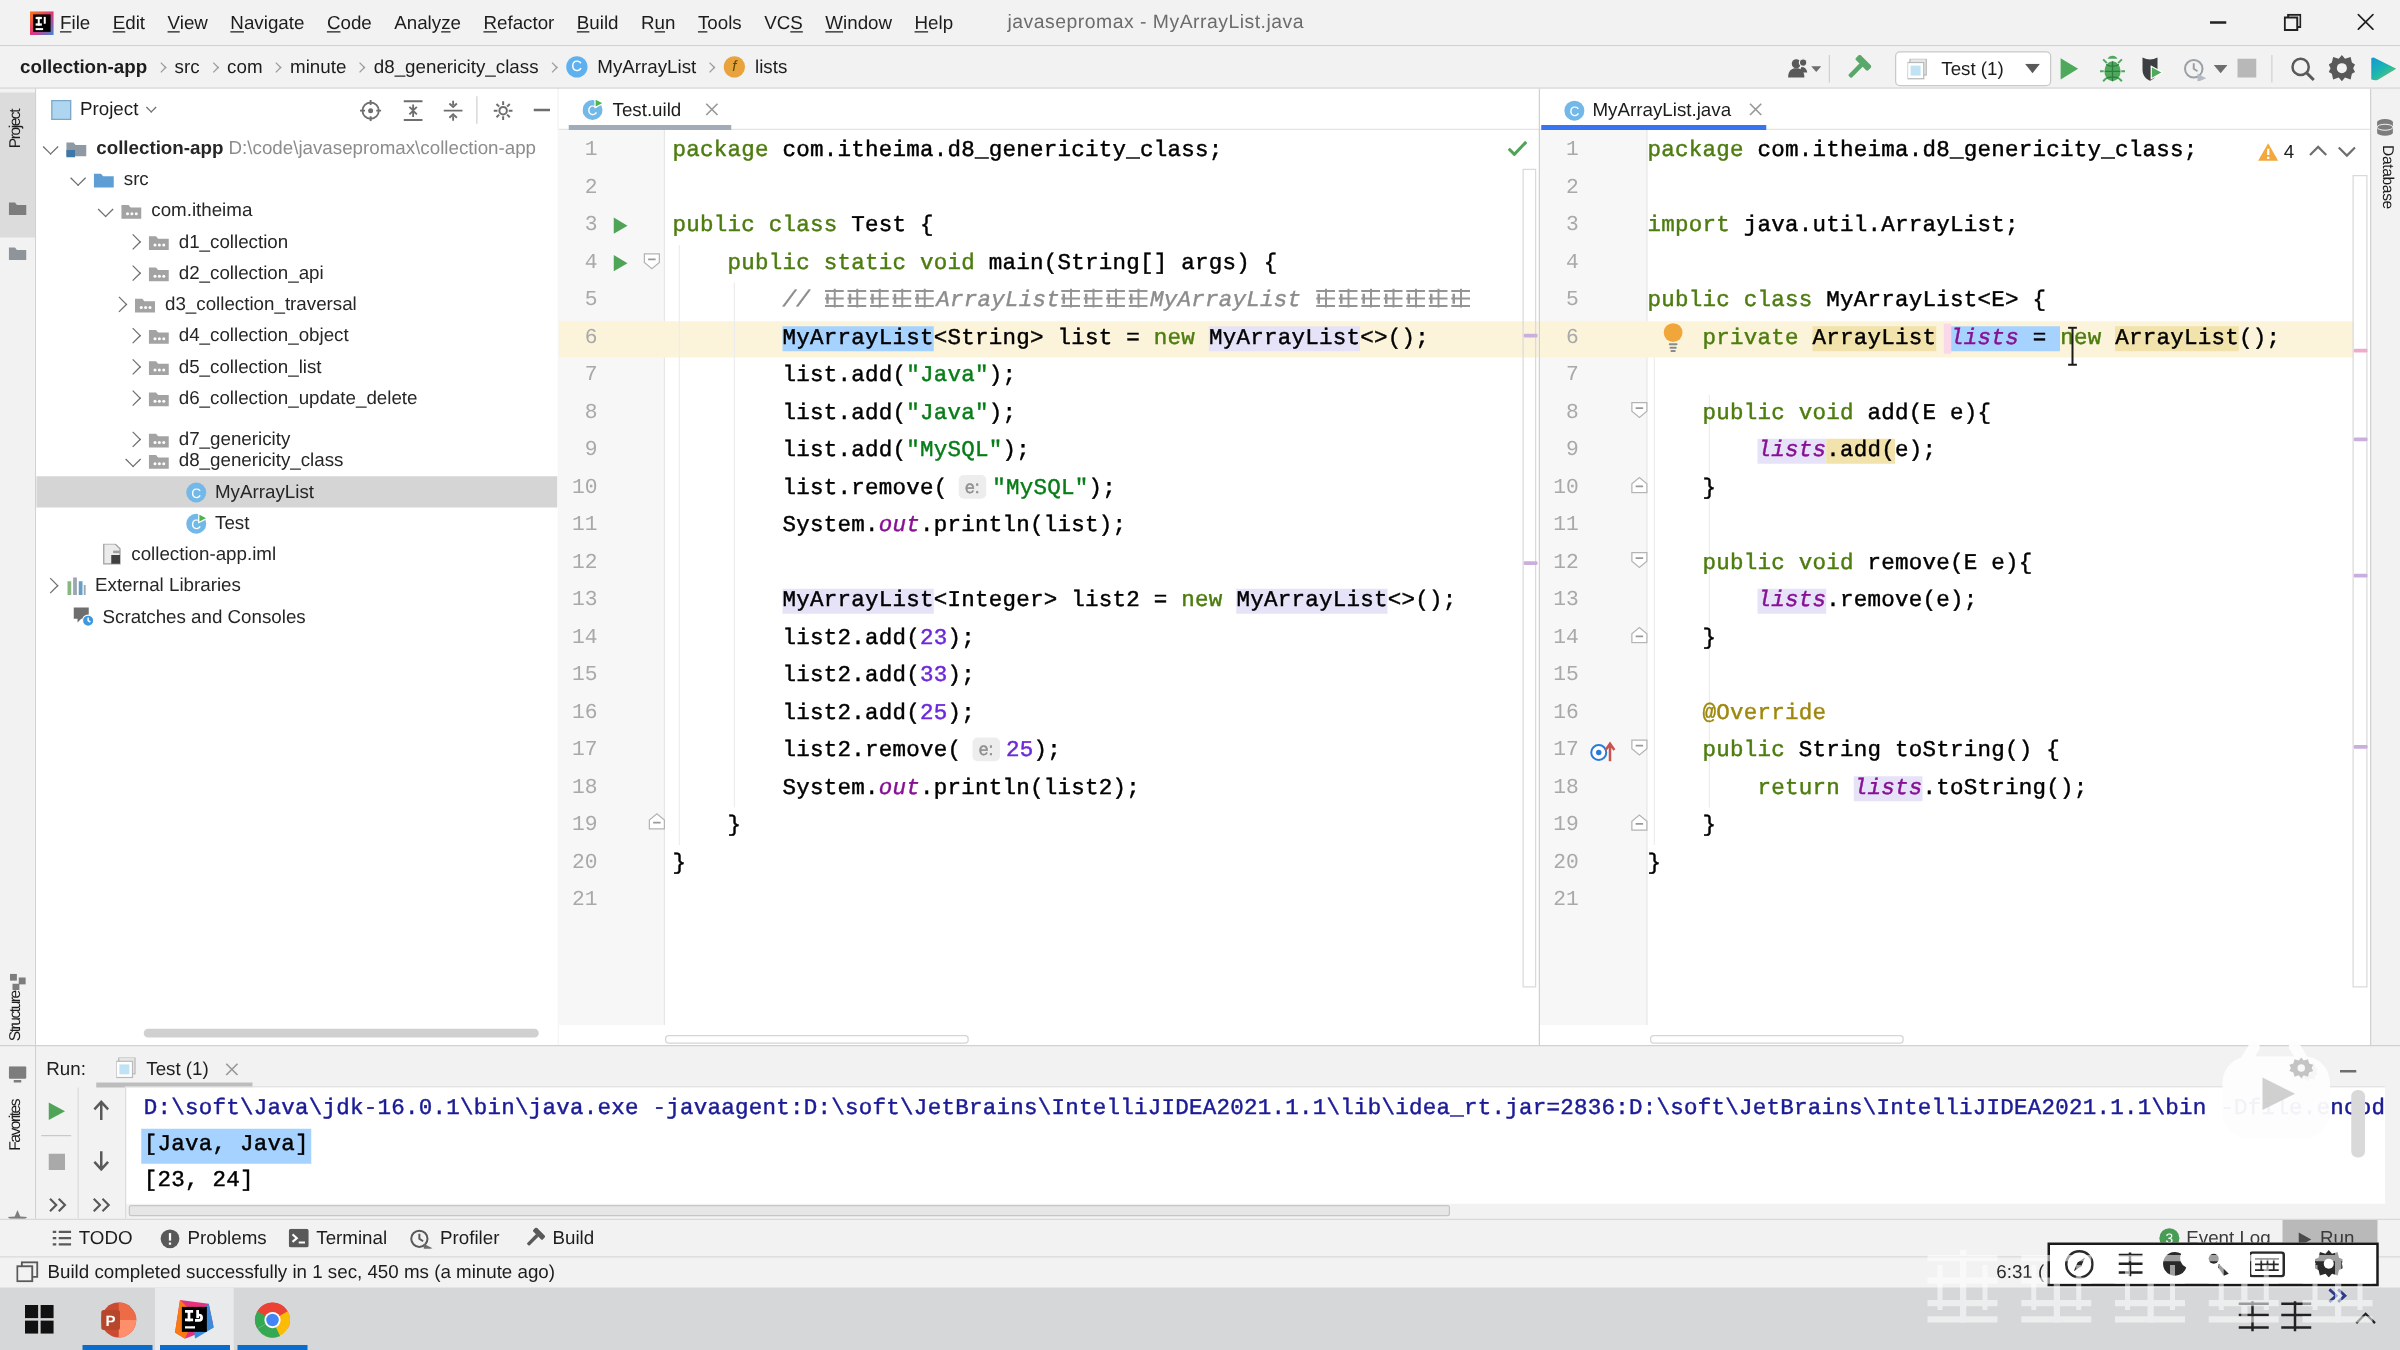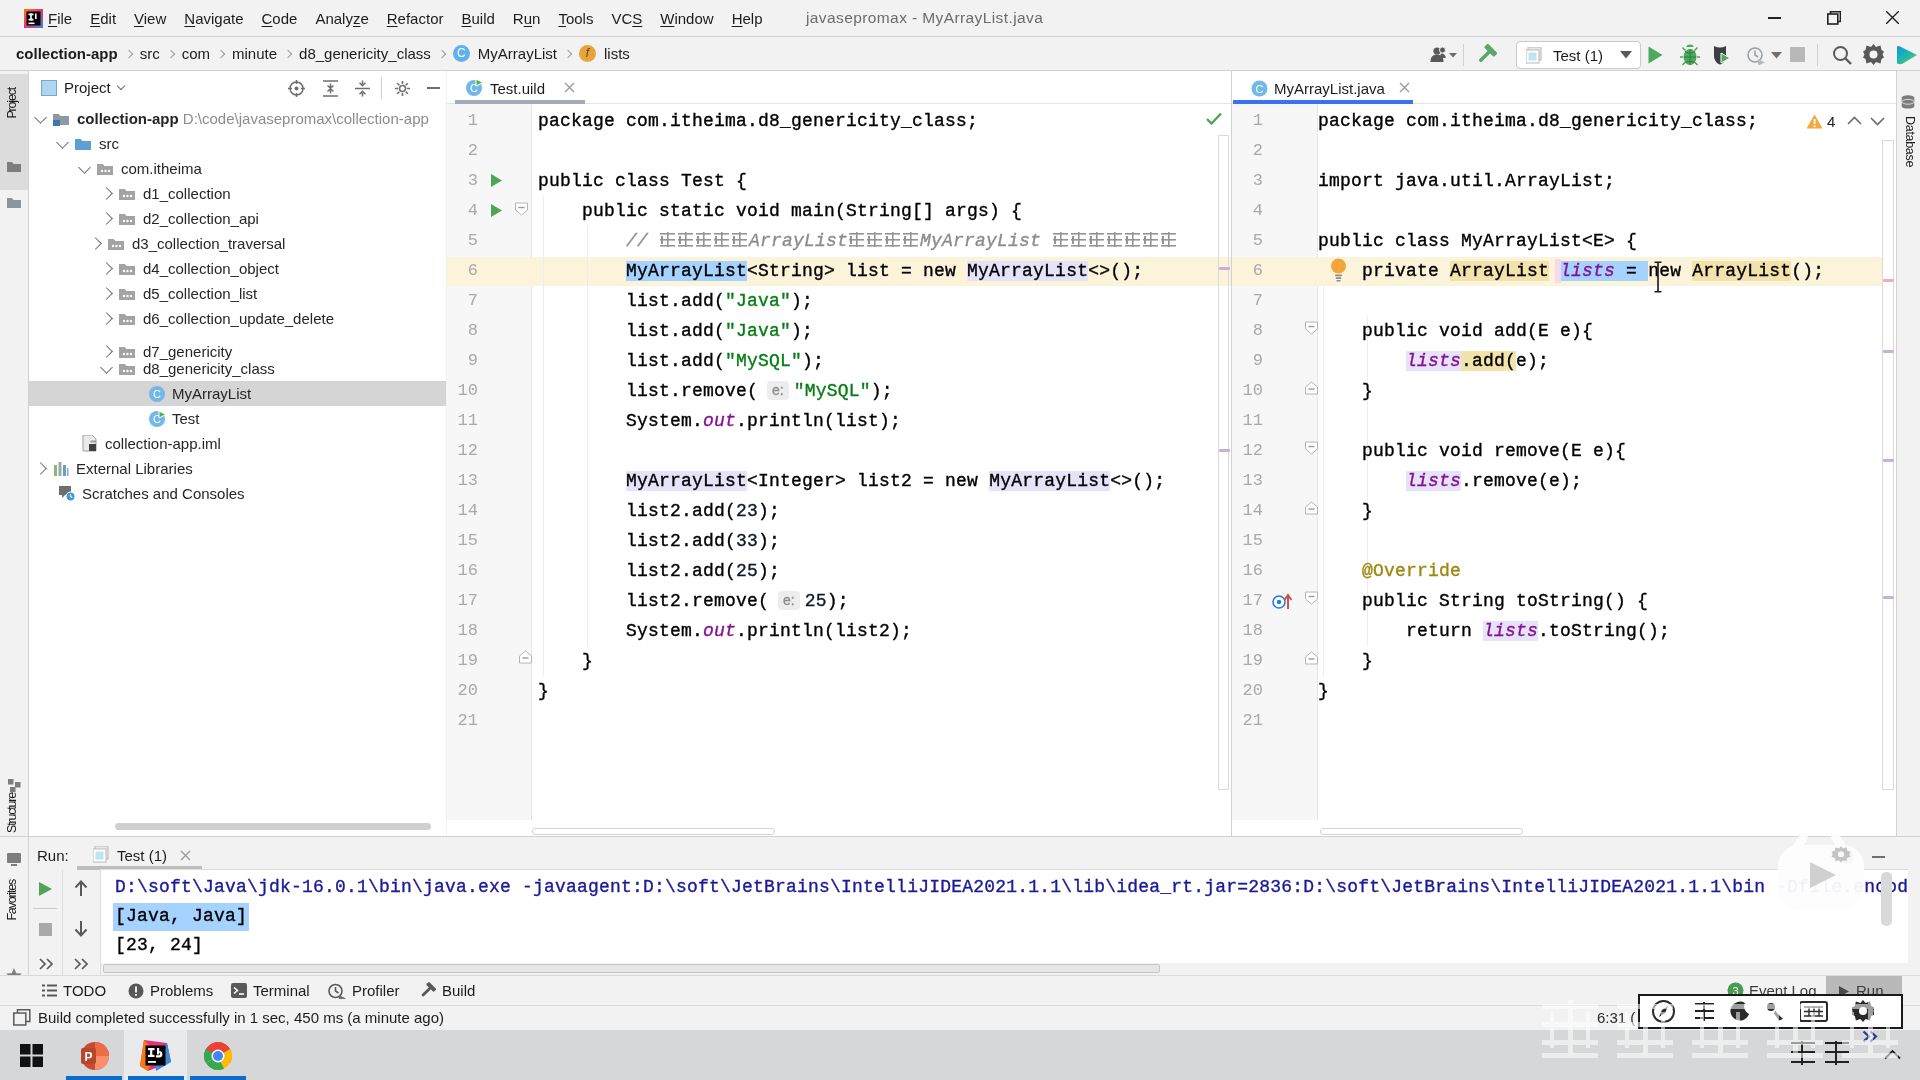--- a/index.html
+++ b/index.html
@@ -1,21 +1,21 @@
 <!DOCTYPE html>
 <html><head><meta charset="utf-8"><style>
 *{margin:0;padding:0;box-sizing:border-box}
 html,body{width:1920px;height:1080px;overflow:hidden}
 #app{position:relative;width:1920px;height:1080px;background:#f2f2f2;font-family:"Liberation Sans",sans-serif;color:#1c1c1c}
 .abs{position:absolute}
 .mono{font-family:"Liberation Mono",monospace;font-size:18px;letter-spacing:.2px;line-height:30px;white-space:pre;color:#000;-webkit-text-stroke:.35px}
 .ui{font-size:15px;color:#1c1c1c}
-.kw{color:#000000}
+.kw{color:#4d7c0f}
 .str{color:#067d17}
-.num{color:#0f172a}
+.num{color:#6d28d9}
 .cmt{color:#8c8c8c}
 .fld{color:#871094;font-style:italic}
 .ann{color:#9e880d}
 .selb{background:#a6d2ff}
 .lav{background:#e6e3f9}
 .tan{background:#f2e2ab}
 .gut{font-family:"Liberation Mono",monospace;font-size:17px;line-height:30px;color:#a9a9a9;text-align:right;white-space:pre}
 .hint{display:inline-block;background:#ededed;border-radius:4px;color:#909090;font-family:"Liberation Sans",sans-serif;font-size:14px;line-height:19px;height:19px;padding:0 5px;margin:0 5px 0 9px;vertical-align:1px;letter-spacing:0}
 .cj{display:inline-block;width:15px;height:15px;margin:0 2px -1px 1px;background:linear-gradient(#949494,#949494) 0 1px/15px 1.6px no-repeat,linear-gradient(#949494,#949494) 0 7px/15px 1.6px no-repeat,linear-gradient(#949494,#949494) 0 13px/15px 1.6px no-repeat,linear-gradient(#949494,#949494) 7px 0/1.6px 15px no-repeat,linear-gradient(#949494,#949494) 1px 4px/2px 8px no-repeat}
 .cjd{display:inline-block;width:15px;height:15px;margin:0 1px -2px 1px;background:linear-gradient(#222,#222) 0 6%/100% 2px no-repeat,linear-gradient(#222,#222) 0 46%/100% 2px no-repeat,linear-gradient(#222,#222) 0 90%/100% 2px no-repeat,linear-gradient(#222,#222) 47% 0/2px 100% no-repeat}

